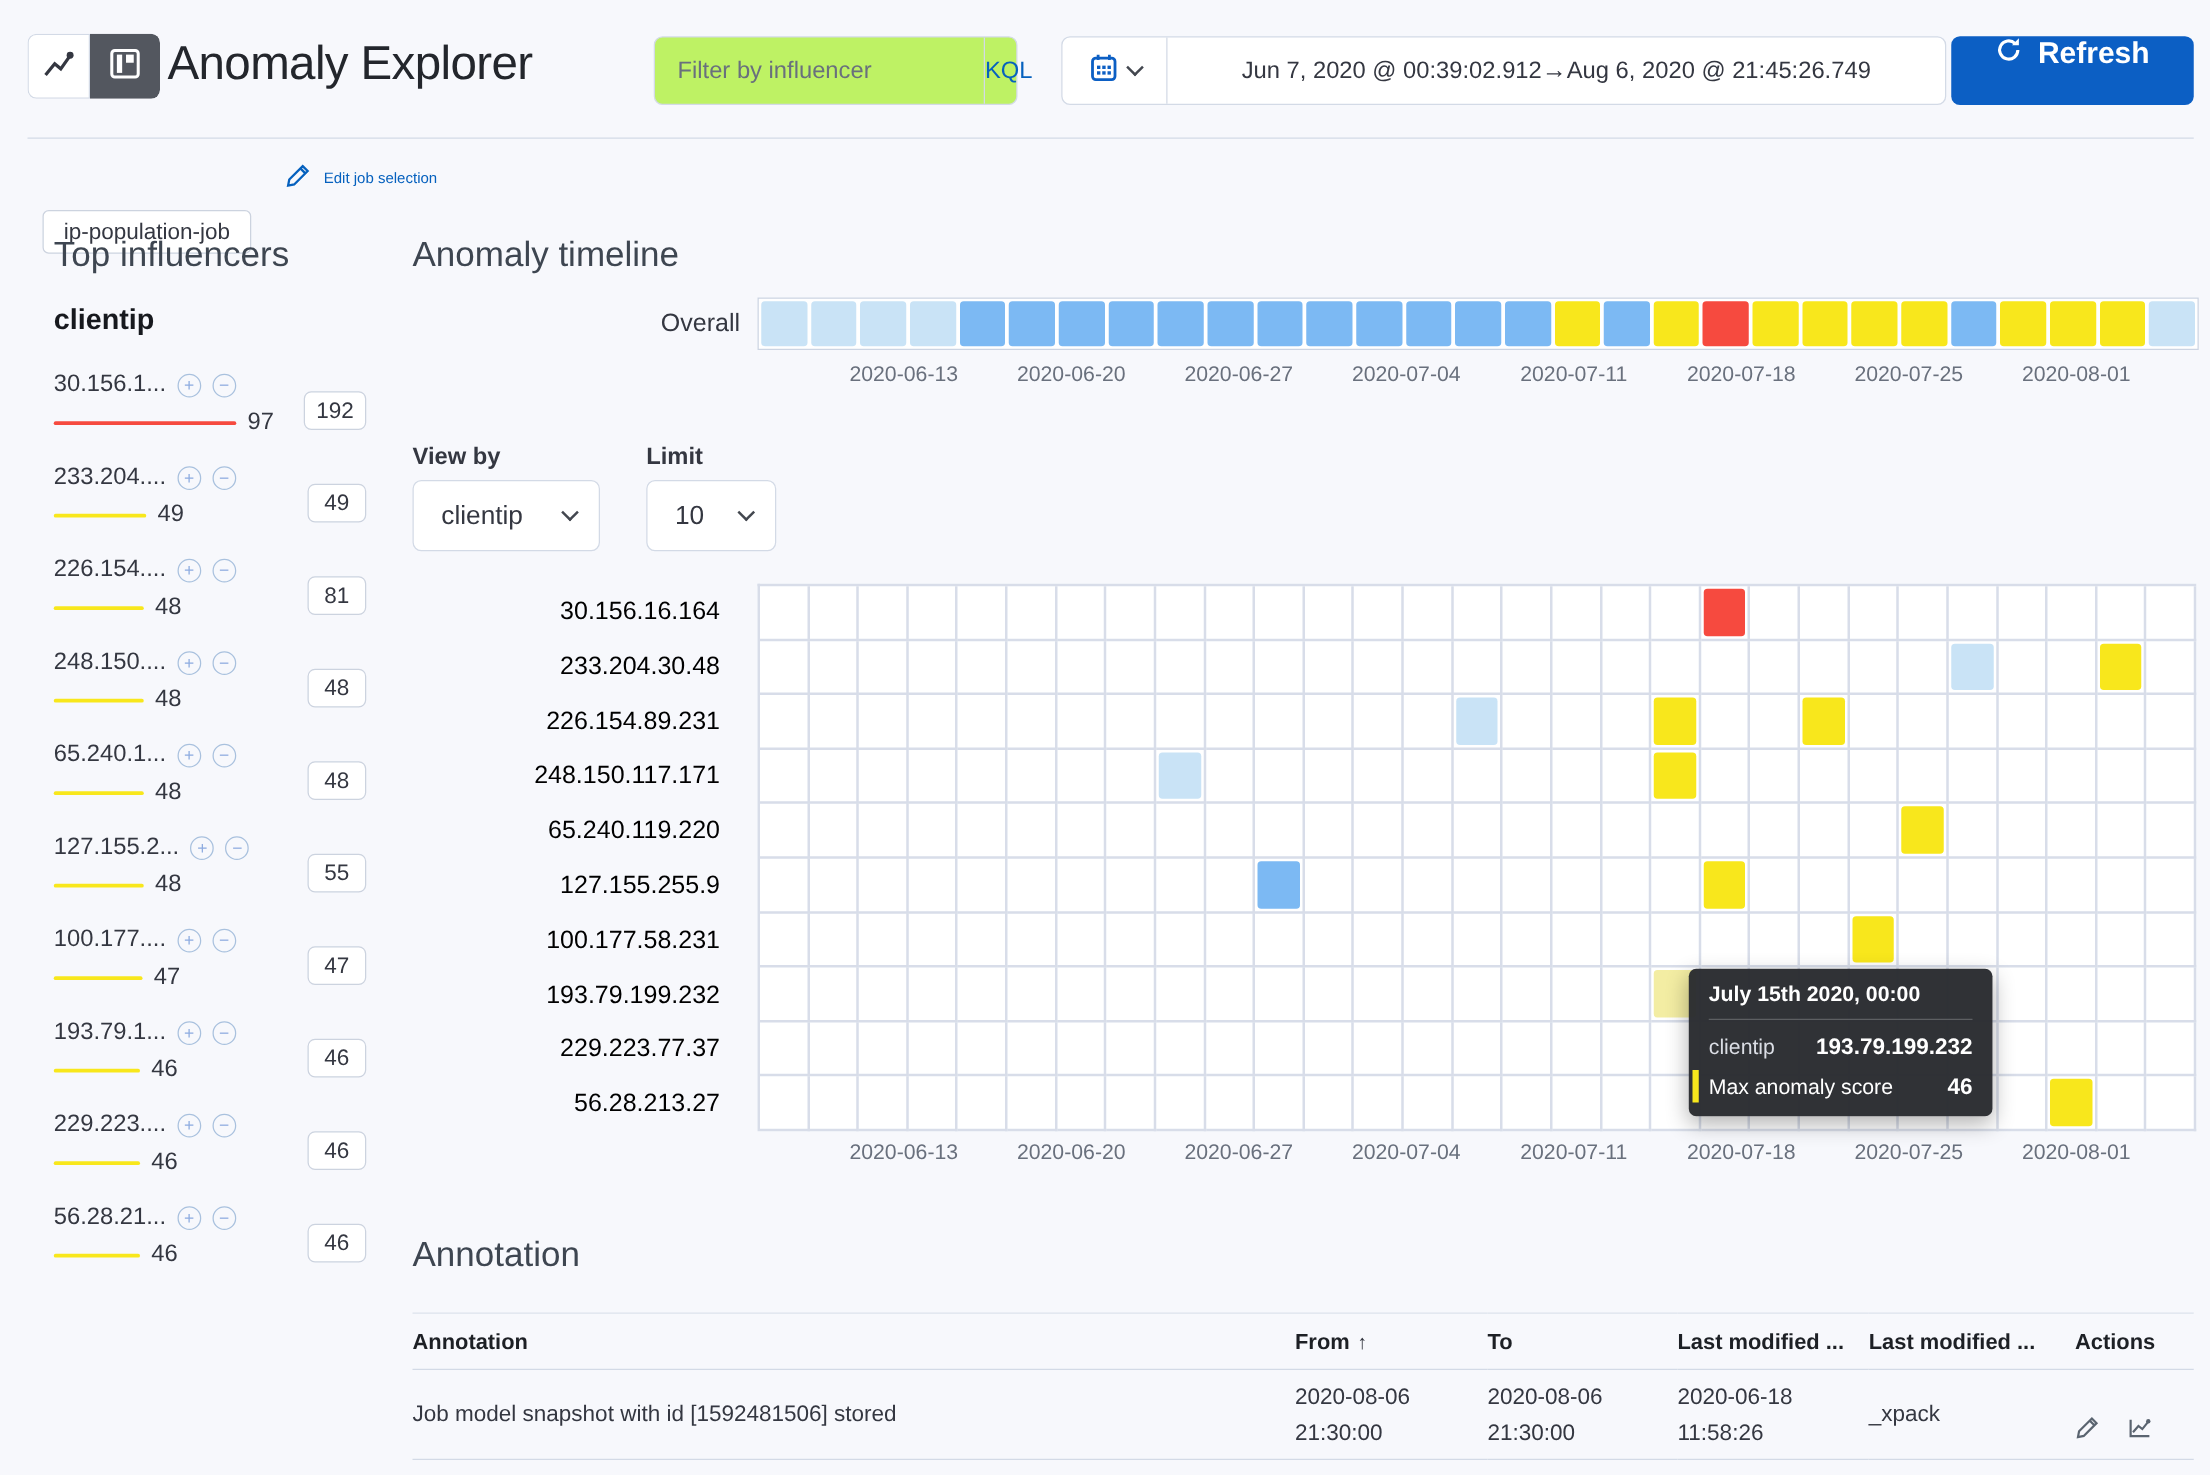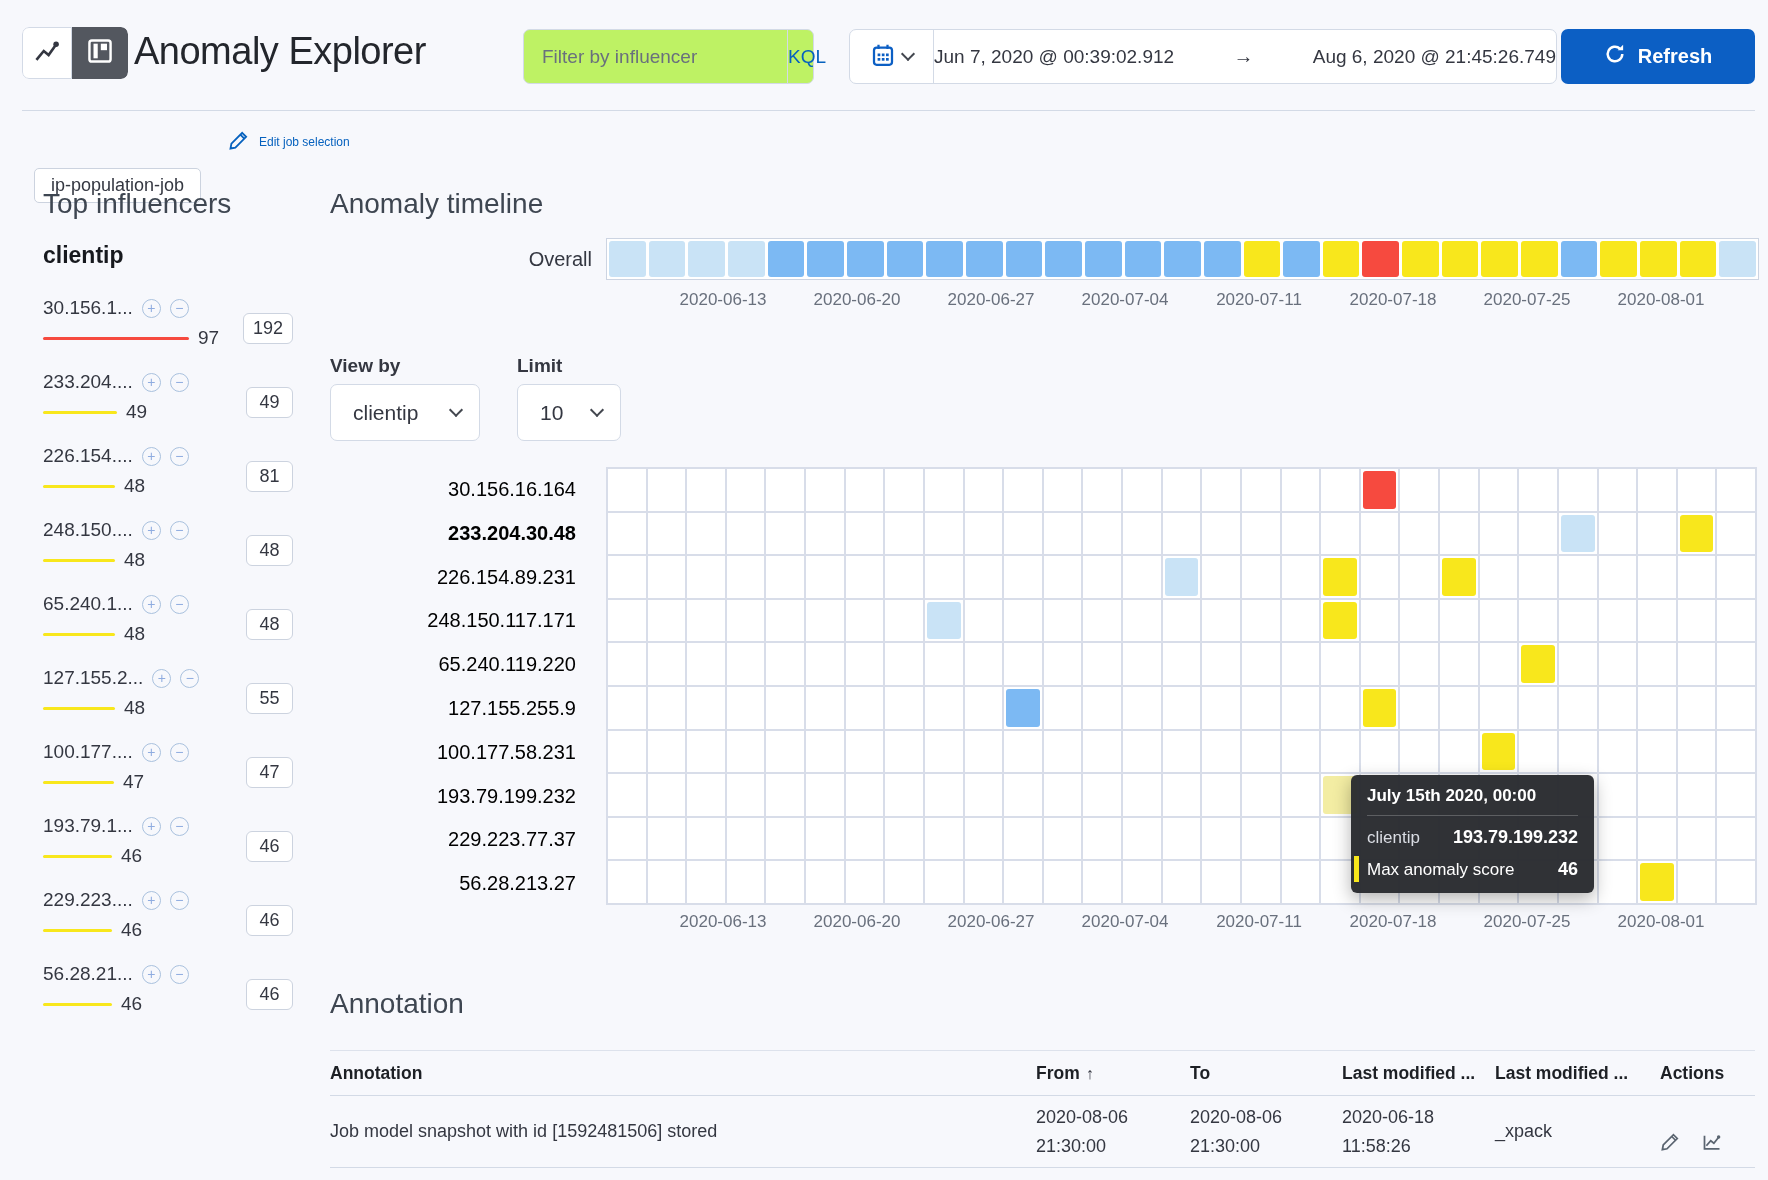--- a/index.html
+++ b/index.html
@@ -17,28 +17,28 @@
   .filter-group { position:absolute; left:523px; top:29px; width:291px; height:55px; background:#bef264;
     border:1px solid #d3dae6; border-radius:7px; display:flex; align-items:stretch; }
   .filter-input { flex:1; border:0; outline:none; background:transparent; padding:0 0 0 18px;
     font-size:19px; font-family:"Liberation Sans", sans-serif; color:#343741; }
   .filter-input::placeholder { color:#69707d; }
   .kql-btn { width:68px; border-left:1px solid #d3dae6; display:flex; align-items:center; justify-content:center;
     color:#0661be; font-size:19px; cursor:pointer; }
   .date-group { position:absolute; left:849px; top:29px; width:708px; height:55px; background:#fff;
     border:1px solid #d3dae6; border-radius:7px; display:flex; align-items:stretch; }
   .cal-seg { width:84px; display:flex; align-items:center; justify-content:center; gap:8px; border-right:1px solid #d3dae6; cursor:pointer; }
-  .dates-seg { flex:1; display:flex; align-items:center; justify-content:space-between; font-size:19px; color:#343741; }
+  .dates-seg { flex:1; display:flex; align-items:center; justify-content:center; font-size:19px; color:#343741; }
   .date-text { cursor:pointer; }
   .range-arrow { color:#343741; font-size:20px; }
   .chev { width:10px; height:10px; border-right:2px solid #43474f; border-bottom:2px solid #43474f;
     transform:rotate(45deg); margin-top:-5px; }
   .refresh-btn { position:absolute; left:1561px; top:29px; width:194px; height:55px; background:#0c5fc4;
-    border-radius:7px; display:flex; align-items:center; justify-content:center; gap:12px; color:#fff;
-    font-size:20px; font-weight:700; cursor:pointer; }
+    border-radius:7px; display:flex; justify-content:center; gap:12px; color:#fff;
+    font-size:24px; font-weight:700; cursor:pointer; }
   .hrule { position:absolute; left:22px; top:110px; width:1733px; height:1px; background:#d3dae6; }
   
   .job-badge { position:absolute; left:34px; top:124px; height:35px; padding:0 16px; background:#fff;
     border:1px solid #ccd3df; border-radius:5px; font-size:18px; line-height:33px; color:#343741;margin-top:44px; }
   .edit-link { position:absolute; left:228px; top:124px; height:35px; display:flex; align-items:center; gap:10px;
     color:#0661be; font-size:12px; cursor:pointer; }
   
   .sec-heading { position:absolute; font-size:28px; font-weight:400; color:#3e4651; }
   
   .inf-field { position:absolute; left:43px; top:242px; font-size:23px; font-weight:700; color:#17191e; }
@@ -746,21 +746,21 @@
                   <circle cx="13.3" cy="4" r="1.4" fill="#5a6470"></circle>
                 </svg>
             </span>
           </div>
         </td>
       </tr>
     </tbody>
   </table>
 
 <div class="lane-label" style="top: 467px;">30.156.16.164</div>
-    <div class="lane-label" style="top: 510.8px; font-weight: bold;">233.204.30.48</div>
+    <div class="lane-label" style="top: 510.8px;">233.204.30.48</div>
     <div class="lane-label" style="top: 554.6px;">226.154.89.231</div>
     <div class="lane-label" style="top: 598.4px;">248.150.117.171</div>
     <div class="lane-label" style="top: 642.2px;">65.240.119.220</div>
     <div class="lane-label" style="top: 686px;">127.155.255.9</div>
     <div class="lane-label" style="top: 729.8px;">100.177.58.231</div>
     <div class="lane-label" style="top: 773.6px;">193.79.199.232</div>
     <div class="lane-label" style="top: 817.4px;">229.223.77.37</div>
     <div class="lane-label" style="top: 861.2px;">56.28.213.27</div>
   </div>
 

